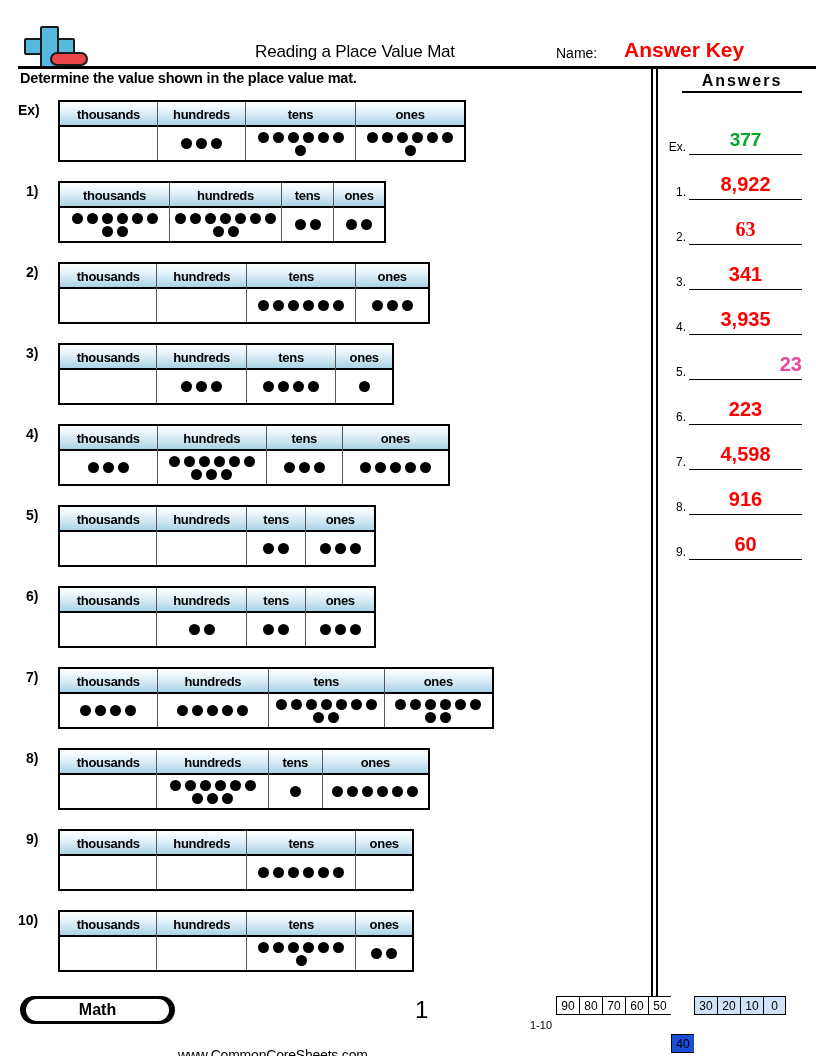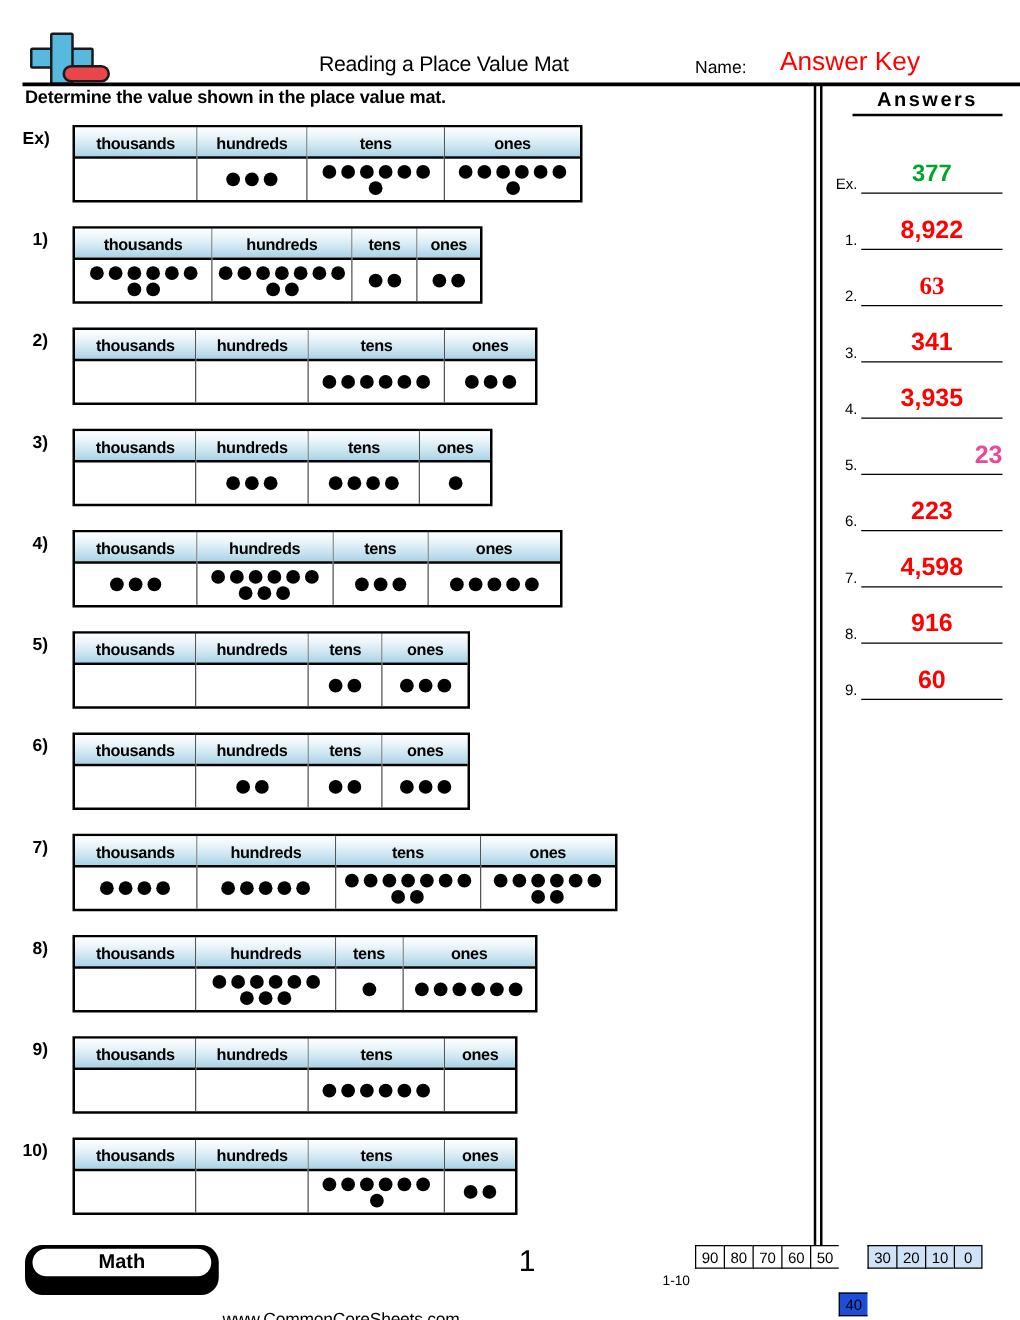--- a/index.html
+++ b/index.html
@@ -20,21 +20,21 @@
     background: #56b9dd; border: 2px solid #1a1a1a; border-radius: 2px; }
   #logo .plus-h { position: absolute; left: 6px; top: 14px; width: 51px; height: 17px;
     background: #56b9dd; border: 2px solid #1a1a1a; border-radius: 2px; }
   #logo .redbar { position: absolute; left: 32px; top: 28px; width: 38px; height: 14px;
     background: #e8464b; border: 2px solid #1a1a1a; border-radius: 7px; }
 
   #worksheet-title { position: absolute; left: 180px; top: 42px; width: 350px;
     text-align: center; font-size: 17px; letter-spacing: -0.2px; }
   #name-label { position: absolute; left: 556px; top: 45px; font-size: 14px; }
   #name-value { position: absolute; left: 624px; top: 38px; font-size: 21px;
-    font-weight: normal; color: #ff0000; letter-spacing: 0px; }
+    font-weight: bold; color: #ff0000; letter-spacing: 0px; }
 
   #header-rule { position: absolute; left: 18px; top: 66px; width: 798px; height: 3px;
     background: #000; }
 
   #instructions { position: absolute; left: 20px; top: 70px; font-size: 14.5px;
     font-weight: bold; letter-spacing: -0.2px; }
 
   
   #divider-a { position: absolute; left: 651px; top: 68px; width: 2px; height: 936px; background: #000; }
   #divider-b { position: absolute; left: 656px; top: 68px; width: 2px; height: 936px; background: #000; }
@@ -64,21 +64,21 @@
     background: linear-gradient(to bottom, #fdfefe 0%, #eef7fb 26%, #cfe7f2 62%, #a9d3e7 100%);
     border-bottom: 2px solid #000;
   }
   .mat-body { flex: 1; position: relative; padding: 4px 5px 4px 5px; }
   .dots { display: flex; flex-wrap: wrap; justify-content: center; align-content: center;
     height: 100%; gap: 2px 4px; }
   .dot { width: 11px; height: 11px; border-radius: 50%; background: #000; flex: 0 0 auto; }
 
   
   #footer { position: absolute; left: 0; top: 996px; width: 816px; height: 60px; }
-  #math-pill { position: absolute; left: 20px; top: 0px; width: 155px; height: 40px;
+  #math-pill { position: absolute; left: 20px; top: 0px; width: 155px; height: 28px;
     background: #000; border-radius: 14px; }
   #math-pill .inner { position: absolute; left: 6px; top: 3px; width: 143px; height: 22px;
     background: #fff; border-radius: 11px; text-align: center; line-height: 22px;
     font-size: 16px; font-weight: bold; }
   #site-url { position: absolute; left: 178px; top: 15px; font-size: 14px; letter-spacing: -0.2px; margin-top: 36px; }
   #page-number { position: absolute; left: 415px; top: 0px; font-size: 24px; }
 
   #scale { position: absolute; left: 530px; top: 0px; display: flex; align-items: center; }
   #scale-label { font-size: 11px; margin-right: 4px; }
   .scale-cell { width: 23px; height: 19px; border: 1px solid #000; border-right: none;

